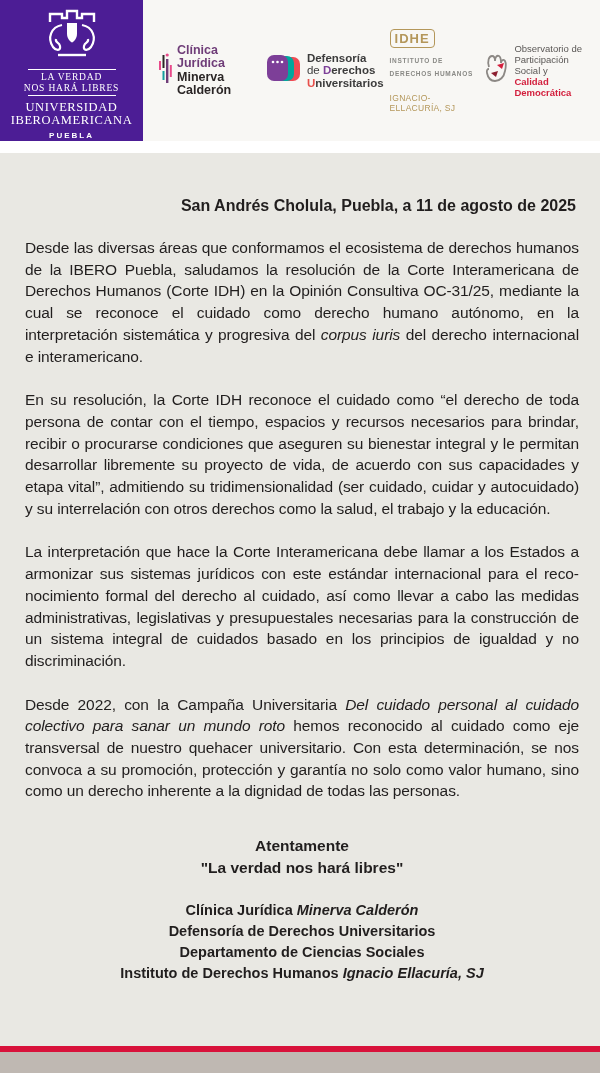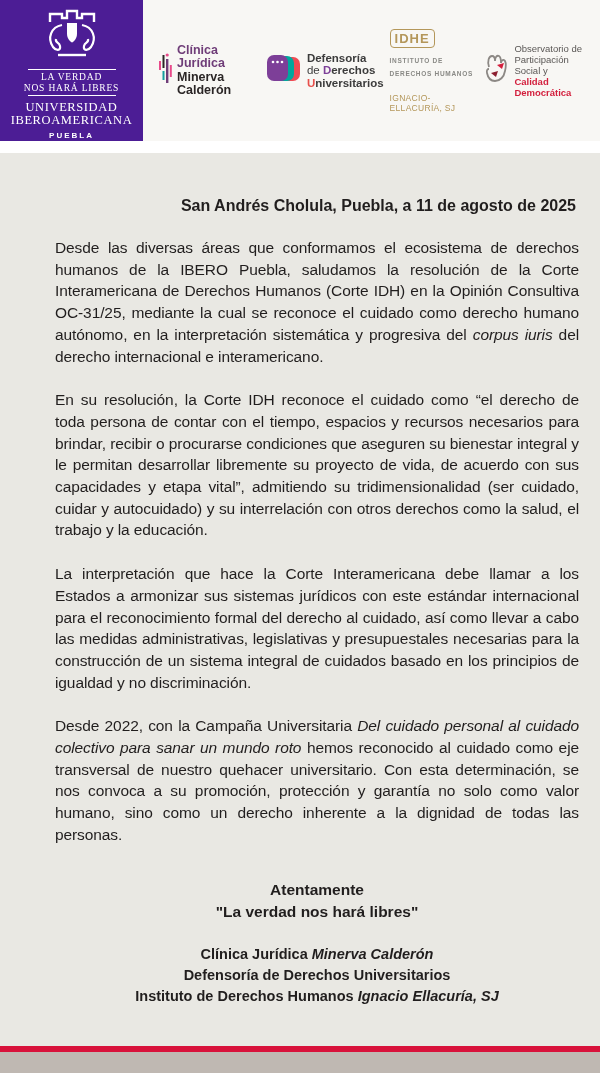--- a/index.html
+++ b/index.html
@@ -48,21 +48,21 @@
     color:#b4975a;font-weight:bold;font-size:13px;letter-spacing:1px;
     border:1.5px solid #b4975a;border-radius:4px;padding:1px 4px;margin-bottom:4px;
   }
   .idhe-sub{font-size:6.5px;font-weight:bold;color:#8a8a86;letter-spacing:.7px;line-height:8px;}
   .idhe-name{font-size:8.5px;color:#b4975a;letter-spacing:.3px;margin-top:10px;}
   .obs-text{line-height:11px;font-size:9.5px;color:#5a5755;}
   .obs-l3{font-weight:bold;color:#d31f3d;}
   
   .strip{height:12px;background:#ffffff;flex:0 0 auto;}
   
-  .content{flex:1;padding:44px 21px 0 19px;box-sizing:border-box;overflow:hidden;margin-left:36px;}
+  .content{flex:1;padding:44px 21px 0 25px;box-sizing:border-box;overflow:hidden;}
   .dateline{font-weight:bold;font-size:16px;text-align:right;padding-right:3px;}
   .title{
     font-weight:bold;font-size:16.2px;line-height:22px;text-align:center;
     margin-top:21px;white-space:pre-line;
   }
   .para{
     text-align:justify;font-size:15.5px;line-height:21.7px;margin-top:22px;
     hyphens:manual;-webkit-hyphens:manual;letter-spacing:-0.1px;
   }
   .para:first-of-type{margin-top:19px;}
@@ -174,20 +174,21 @@
     <div class="para"><span>Desde 2022, con la Campaña Universitaria </span><span class="it">Del cuidado personal al cuidado colec­tivo para sanar un mundo roto</span><span> hemos reconocido al cuidado como eje transversal de nuestro quehacer universitario. Con esta determinación, se nos convoca a su promoción, protección y garantía no solo como valor humano, sino como un de­recho inherente a la dignidad de todas las personas.</span></div>
 
     <div class="closing">
       <span style="display:block;">Atentamente</span>
       <span style="display:block;">"La verdad nos hará libres"</span>
     </div>
 
     <div class="signatures">
       <div><span>Clínica Jurídica </span><span class="it">Minerva Calderón</span></div>
       <div><span>Defensoría de Derechos Universitarios</span></div>
+      <div><span>Departamento de Ciencias Sociales</span></div>
       <div><span>Instituto de Derechos Humanos </span><span class="it">Ignacio Ellacuría, SJ</span></div>
 
     </div>
 
   </div>
 
   <div class="footer-line"></div>
   <div class="footer-bar"></div>
 
 </div>

